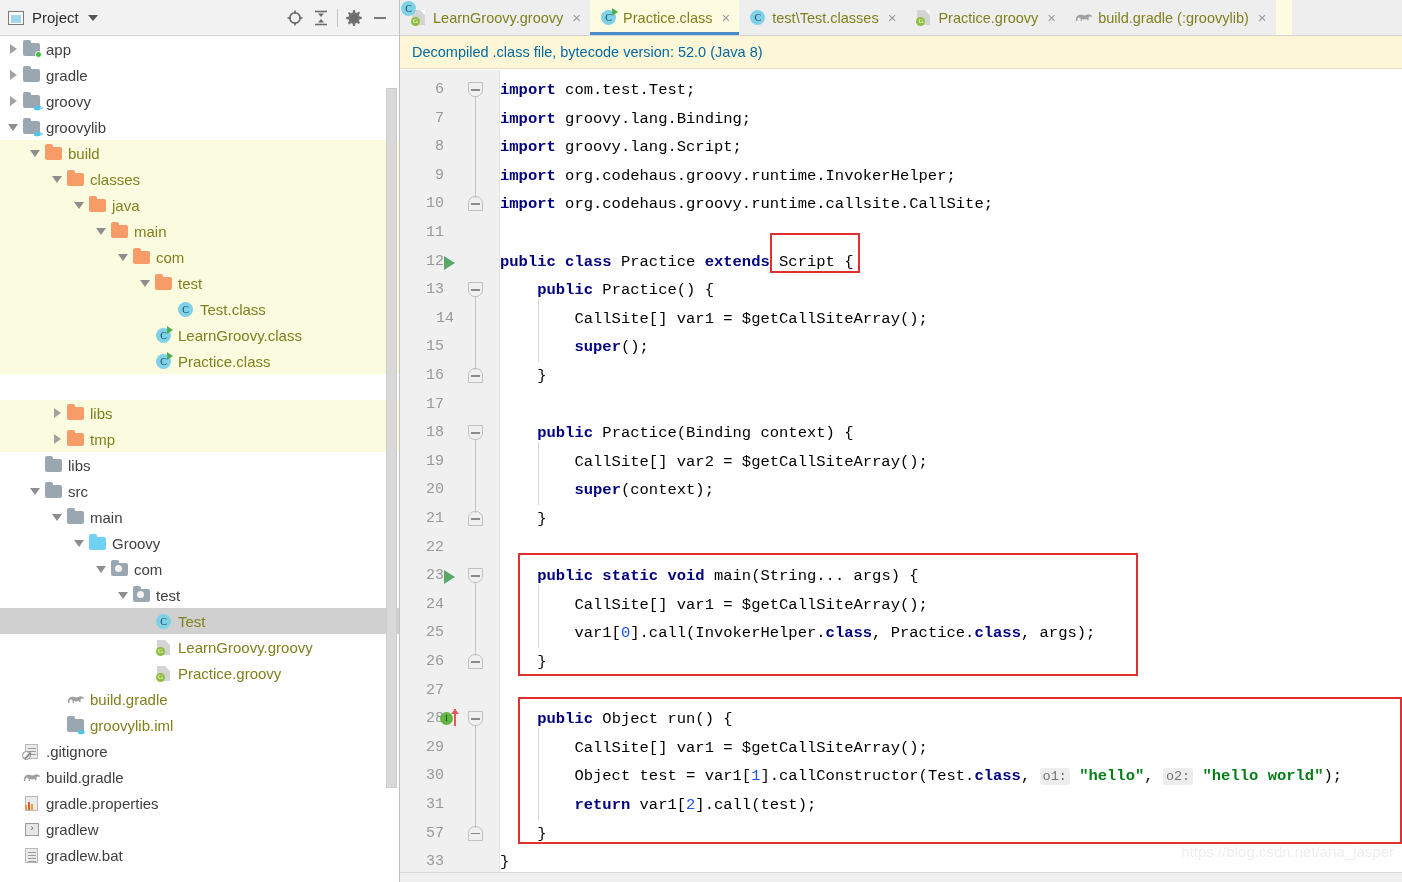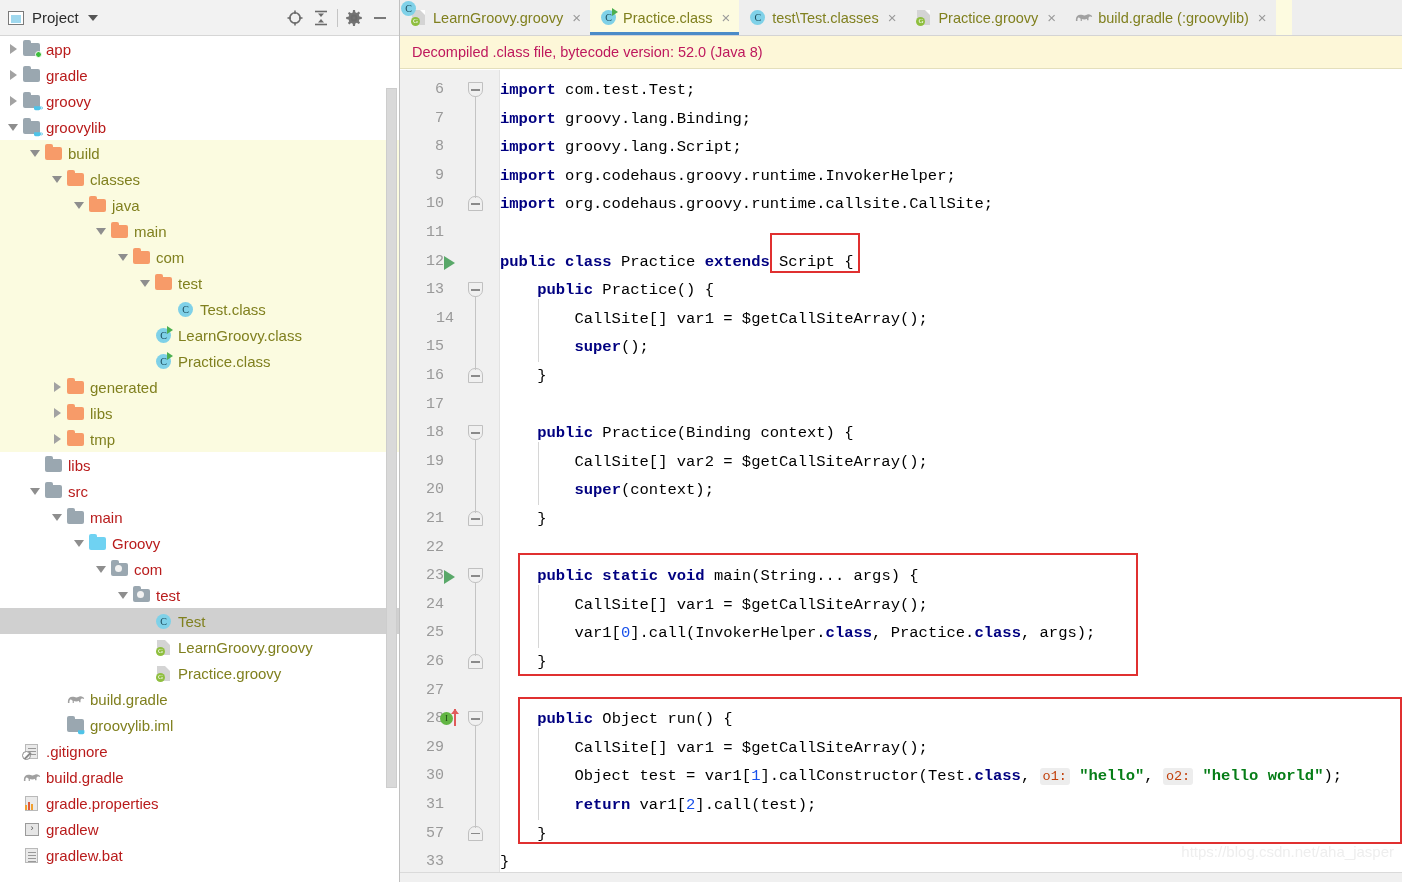--- a/index.html
+++ b/index.html
@@ -72,21 +72,21 @@
     border-bottom: 5px solid transparent;
     border-left: 7px solid #a2a2a2;
   }
   .tw.d::after {
     content: ""; width: 0; height: 0;
     border-left: 5px solid transparent;
     border-right: 5px solid transparent;
     border-top: 7px solid #8e8e8e;
   }
   .ticon { width: 18px; height: 16px; flex: 0 0 18px; margin-right: 5px; position: relative; }
-  .tlabel { font-size: 15px; color: #b91c1c; }
+  .tlabel { font-size: 15px; color: #404040; }
   .tlabel.olive { color: #80801f; }
 
   
   .fold { position: absolute; left: 0; top: 2px; width: 17px; height: 13px; border-radius: 1px 2px 2px 2px; }
   .fold::before { content:""; position:absolute; left:0; top:-3px; width: 8px; height: 4px; border-radius: 2px 2px 0 0; background: inherit; }
   .fold.grey { background: #9aa7b0; }
   .fold.orange { background: #f79b69; }
   .fold.blue { background: #6fd2f2; }
   
   .badge-dot { position: absolute; right: -1px; bottom: -1px; width: 7px; height: 7px; border-radius: 50%; background: #3dbd3d; border: 1px solid #ffffff; }
@@ -153,21 +153,21 @@
     color: #9a9a9a; font-size: 15px; line-height: 1; margin-left: 3px;
     font-family: "Liberation Sans", sans-serif;
   }
   .tab-stub { display:flex; align-items:center; padding: 0 8px; background:#fdfbe0; }
 
   #notice {
     height: 33px; background: #fdf7d8;
     border-bottom: 1px solid #e4dfbc;
     display: flex; align-items: center;
     padding-left: 12px;
-    font-size: 14.5px; color: #be185d;
+    font-size: 14.5px; color: #0369a1;
   }
 
   #code-wrap { position: absolute; top: 70px; left: 0; right: 0; bottom: 0; background: #ffffff; overflow: hidden; }
   #gutter {
     position: absolute; left: 0; top: 0; bottom: 0; width: 100px;
     background: #f0f0f0;
   }
   #gutter .gline {
     position: absolute; left: 0; width: 100px; height: 28.6px;
     font-family: "Liberation Mono", monospace; font-size: 15px; color: #999999;
@@ -205,21 +205,21 @@
   #code {
     position: absolute; left: 100px; top: 0; right: 0; bottom: 0;
     font-family: "Liberation Mono", monospace; font-size: 15.5px;
     color: #000000; white-space: pre;
   }
   #code .cline { position: absolute; left: 0; height: 28.6px; line-height: 28.6px; }
   .kw   { color: #000080; font-weight: bold; }
   .str  { color: #067d17; font-weight: bold; }
   .num2 { color: #1750eb; }
   .hint {
-    background: #ededed; color: #c2410c; border-radius: 3px;
+    background: #ededed; color: #737373; border-radius: 3px;
     padding: 1px 3px; font-size: 13.5px;
   }
   .indent-guide { position: absolute; width: 1px; background: #d6d6d6; }
 
   .rbox { position: absolute; border: 2px solid #e03030; pointer-events: none; }
 
   #watermark {
     position: absolute; right: 8px; bottom: 22px;
     font-size: 15px; color: #eeeeee;
     font-family: "Liberation Sans", sans-serif;
@@ -380,28 +380,20 @@
           </span>
           <span class="tlabel olive">LearnGroovy.class</span>
         </div>
         <div class="trow hl" style="top: 312px; position: absolute; left: 0px; right: 0px;">
           <span style="display: inline-block; flex: 0 0 auto; width: 138px;"></span>
           <span class="tw"></span>
           <span class="ticon">
             <span class="cls">C<i class="garrow"></i></span>
           </span>
           <span class="tlabel olive">Practice.class</span>
-        </div>
-        <div class="trow hl" style="top: 338px; position: absolute; left: 0px; right: 0px;">
-          <span style="display: inline-block; flex: 0 0 auto; width: 50px;"></span>
-          <span class="tw r"></span>
-          <span class="ticon">
-            <span class="fold orange"></span>
-          </span>
-          <span class="tlabel olive">generated</span>
         </div>
         <div class="trow hl" style="top: 364px; position: absolute; left: 0px; right: 0px;">
           <span style="display: inline-block; flex: 0 0 auto; width: 50px;"></span>
           <span class="tw r"></span>
           <span class="ticon">
             <span class="fold orange"></span>
           </span>
           <span class="tlabel olive">libs</span>
         </div>
         <div class="trow hl" style="top: 390px; position: absolute; left: 0px; right: 0px;">

